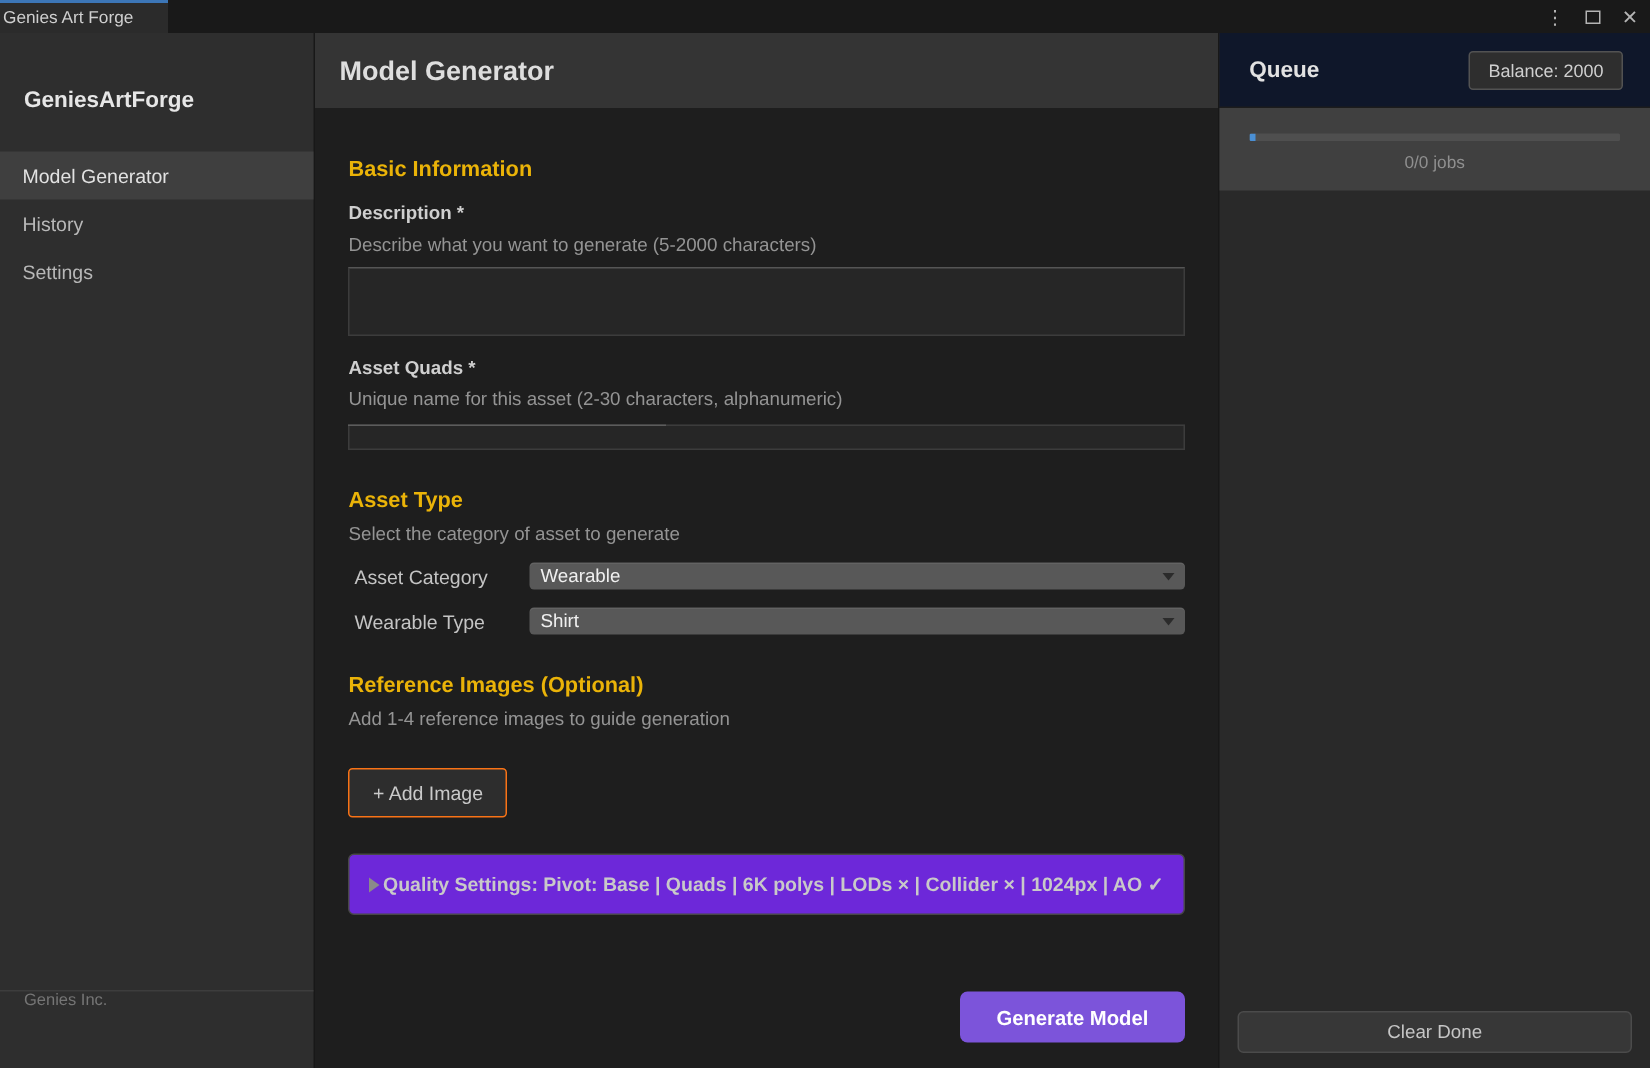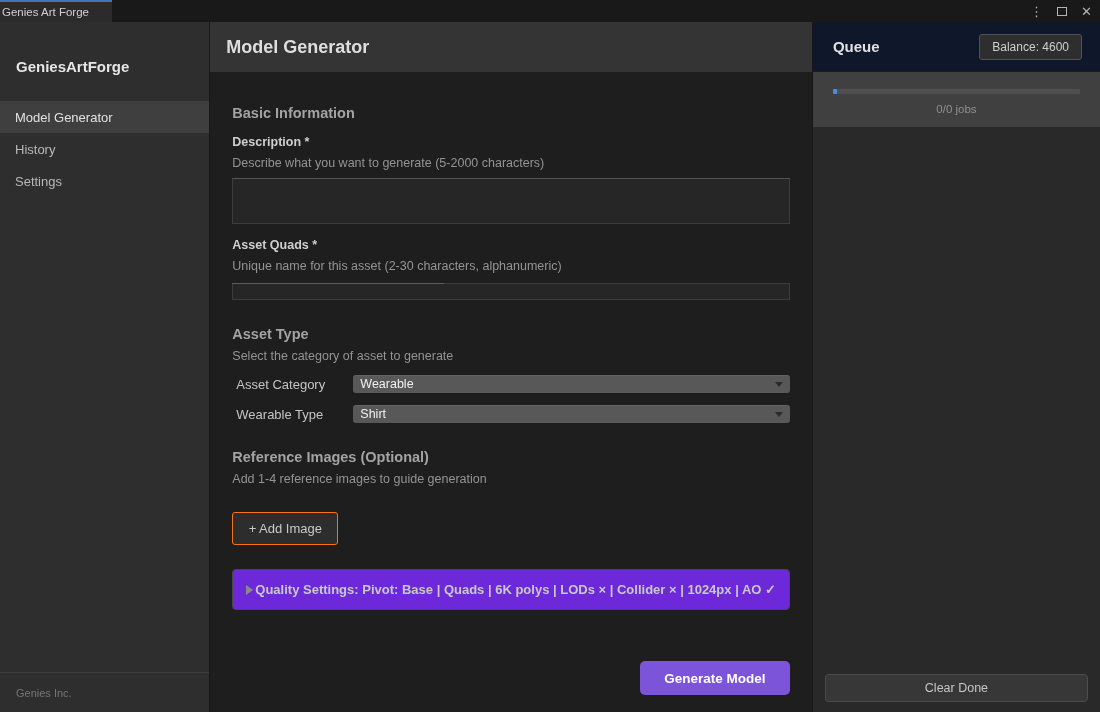--- a/index.html
+++ b/index.html
@@ -24,29 +24,29 @@
 
   
   .columns { display:flex; height:690px; }
 
   
   .sidebar { width:219px; background:#2e2e2e; border-right:1px solid #181818; display:flex; flex-direction:column; }
   .sidebar-title { padding:36px 16px 26px 16px; font-size:15px; font-weight:bold; color:#e6e6e6; }
   .nav-item { height:32px; display:flex; align-items:center; padding-left:15px; font-size:13px; color:#b8b8b8; cursor:pointer; }
   .nav-item.selected { background:#3f3f3f; color:#e2e2e2; }
   .sidebar-spacer { flex:1; }
-  .sidebar-footer { border-top:1px solid #3d3d3d; height:40px; display:flex; align-items:center; padding-left:16px; font-size:11px; color:#757575; }
+  .sidebar-footer { border-top:1px solid #3d3d3d; height:52px; display:flex; padding-left:16px; font-size:11px; color:#757575; }
 
   
   .main { flex:1; background:#1e1e1e; display:flex; flex-direction:column; }
   .main-header { height:50px; background:#343434; display:flex; align-items:center; padding-left:16px; }
   .main-header-title { font-size:18px; font-weight:bold; color:#dedede; }
   .main-content { flex:1; padding:33px 22px 17px 22px; display:flex; flex-direction:column; }
 
-  .section-heading { font-size:14.5px; font-weight:bold; color:#a3a3a3; }
+  .section-heading { font-size:14.5px; font-weight:bold; color:#eab308; }
   .field-label { font-size:12.5px; font-weight:bold; color:#cfcfcf; margin-top:14px; }
   .helper { font-size:12.5px; color:#949494; margin-top:7px; }
 
   .textarea-wrap { margin-top:8px; position:relative; }
   textarea.desc {
     width:100%; height:46px; resize:none; display:block;
     background:#262626; border:1px solid #3c3c3c; border-top-color:#555;
     color:#ddd; font-family:"Liberation Sans", sans-serif; font-size:12.5px; padding:4px 6px; outline:none;
   }
   .input-wrap { margin-top:10px; position:relative; }
@@ -192,21 +192,21 @@
       <div class="main-footer">
         <button class="generate-btn">Generate Model</button>
       </div>
 
     </div>
   </div>
 
   <div class="queue">
     <div class="queue-header">
       <span class="queue-title">Queue</span>
-      <button class="balance-badge">Balance: 4600</button>
+      <button class="balance-badge">Balance: 2000</button>
     </div>
     <div class="queue-progress-strip">
       <div class="progress-track">
         <div class="progress-fill" id="progress-fill" style="width: 1.5%;"></div>
       </div>
       <div class="jobs-status">0/0 jobs</div>
     </div>
     <div class="queue-body"></div>
     <div class="queue-footer">
       <button class="clear-done-btn">Clear Done</button>

